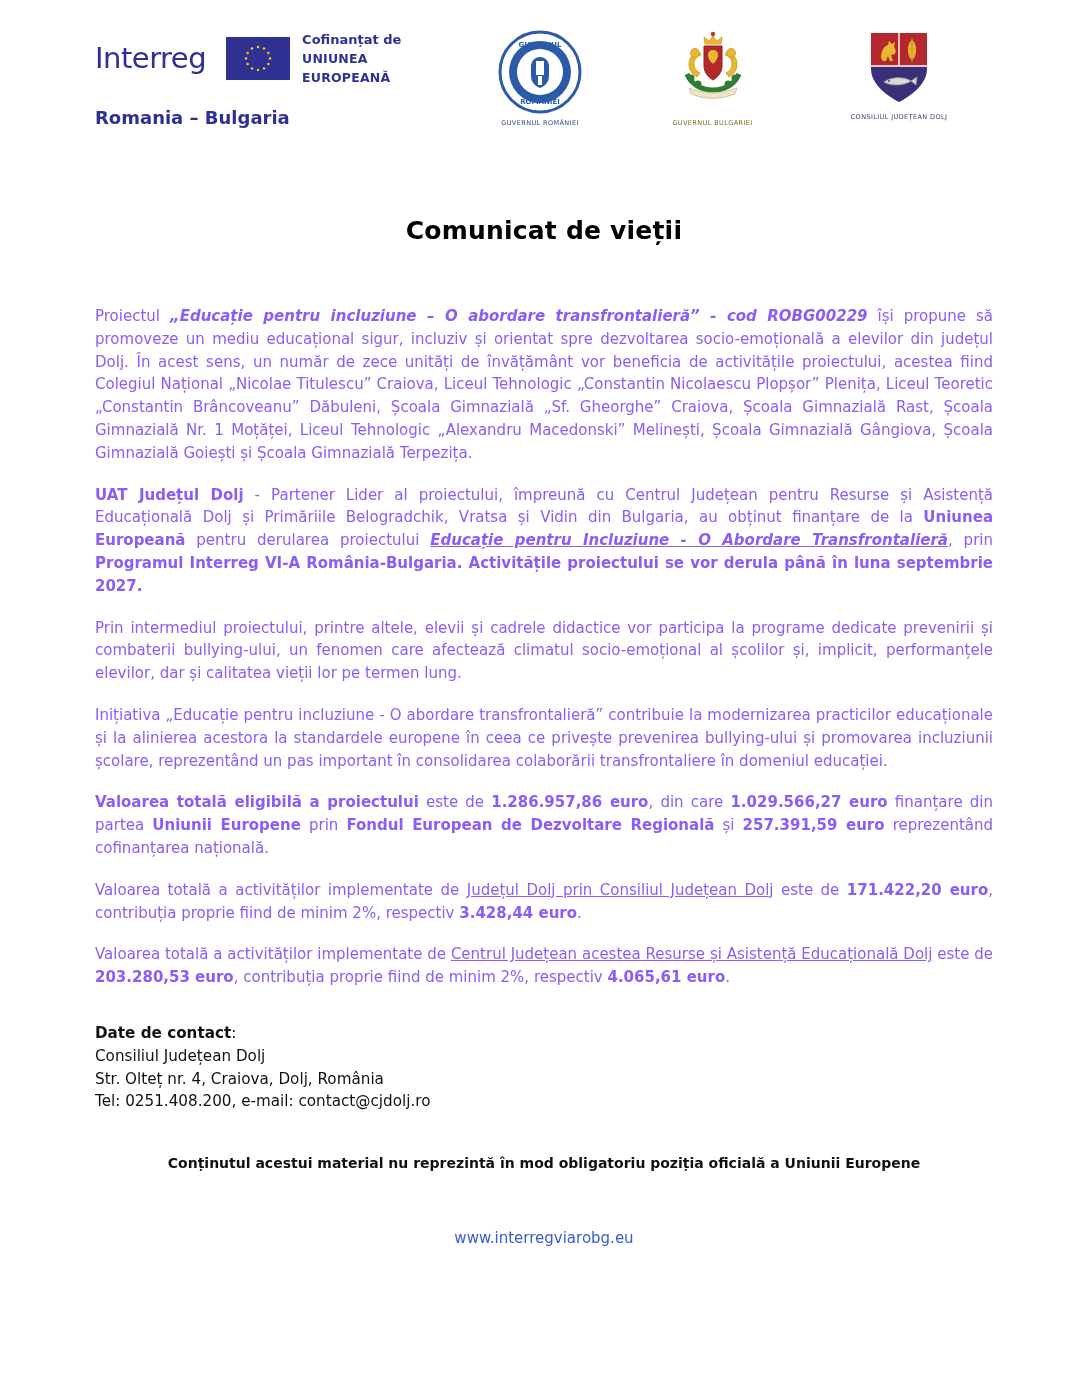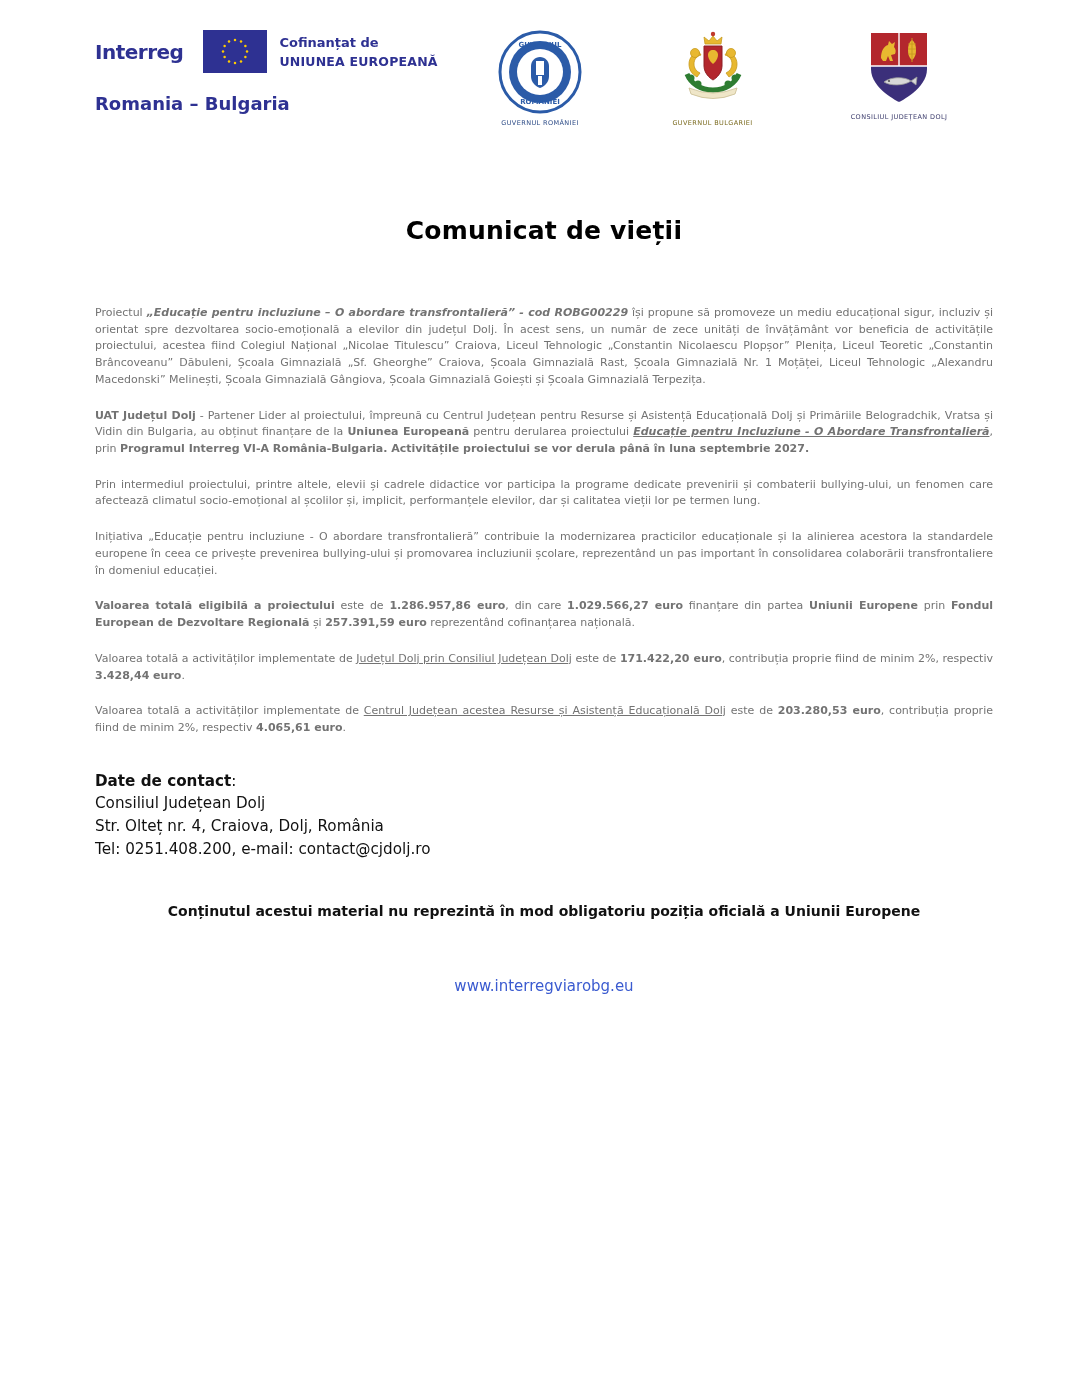--- a/index.html
+++ b/index.html
@@ -32,22 +32,22 @@
     flex-direction: column;
     width: 360px;
     flex: 0 0 360px;
   }
   .interreg-row {
     display: flex;
     align-items: center;
   }
   .interreg-word {
     font-family: "DejaVu Sans", sans-serif;
-    font-weight: bold;
-    font-size: 20px;
+    font-weight: normal;
+    font-size: 29px;
     letter-spacing: -0.5px;
     color: #2e3192;
     line-height: 1;
   }
   .eu-flag {
     width: 64px;
     height: 43px;
     background: #2e3192;
     margin-left: 20px;
     position: relative;
@@ -109,25 +109,25 @@
     font-family: "DejaVu Sans", sans-serif;
     font-size: 25px;
     font-weight: bold;
     text-align: center;
     margin: 98px 0 0 0;
     letter-spacing: 0.2px;
     color: #000;
   }
   p.para {
     font-family: "DejaVu Sans", sans-serif;
-    font-size: 11px;
+    font-size: 15px;
     line-height: 1.52;
     text-align: justify;
     margin: 0 0 19px 0;
-    color: #737373;
+    color: #8b5cf6;
     hyphens: none;
   }
   p.first-para { margin-top: 60px; }
   b { font-weight: bold; }
   .bi { font-weight: bold; font-style: italic; }
   .biu { font-weight: bold; font-style: italic; text-decoration: underline; }
   .u  { text-decoration: underline; }
 
   .contact-block {
     font-family: "DejaVu Sans", sans-serif;

